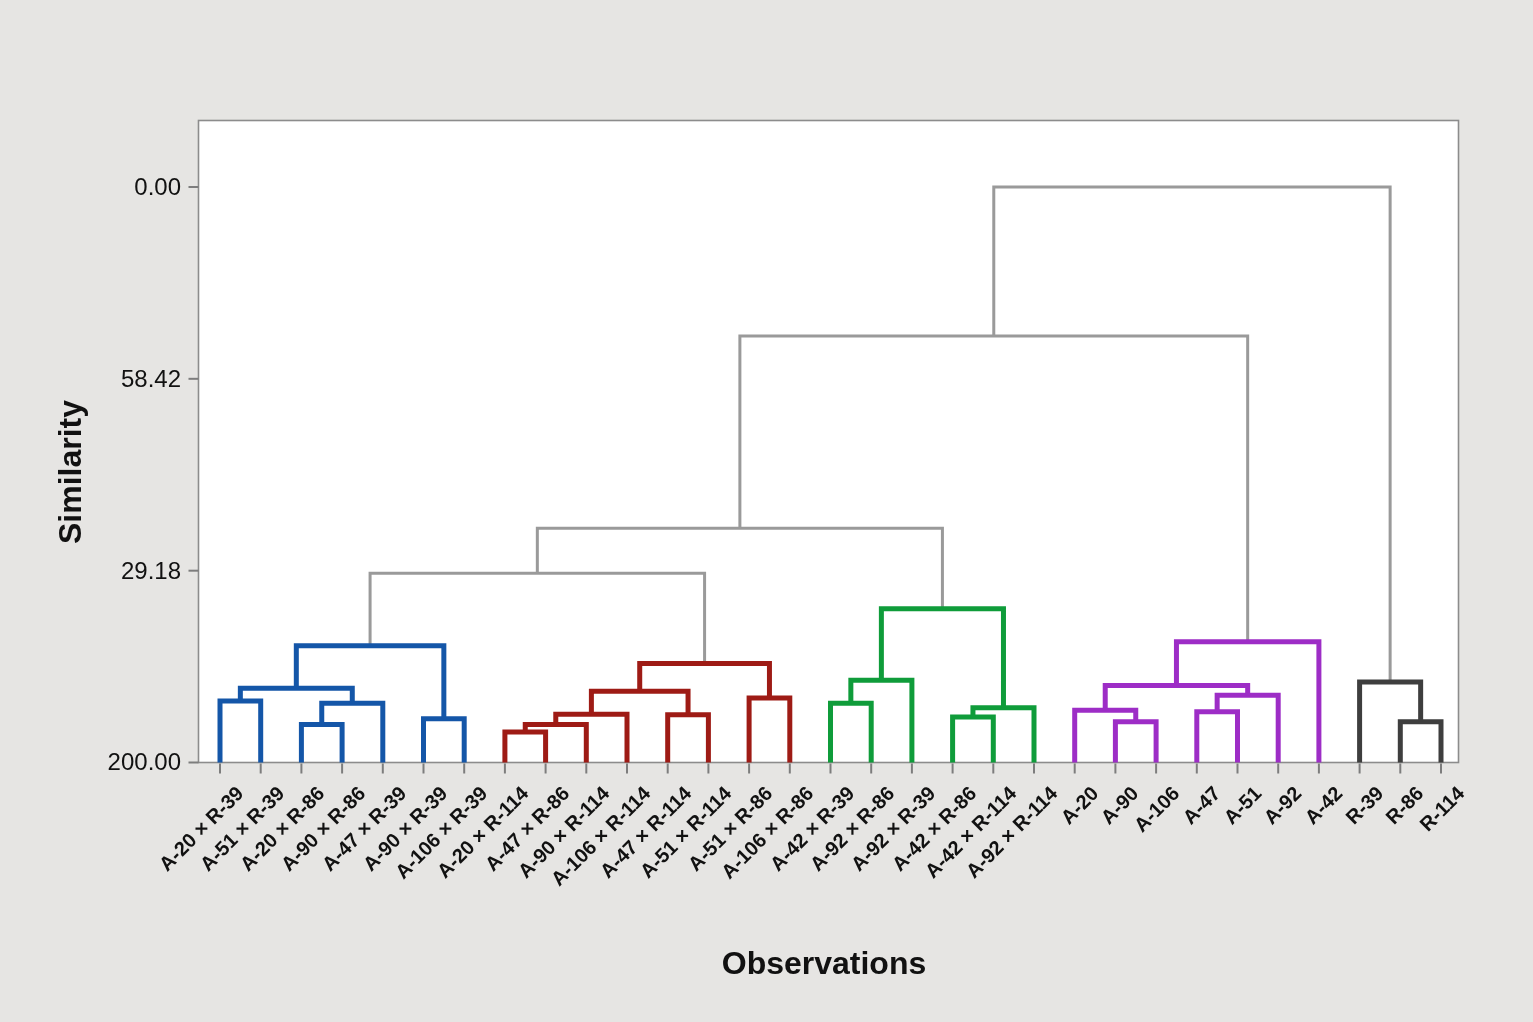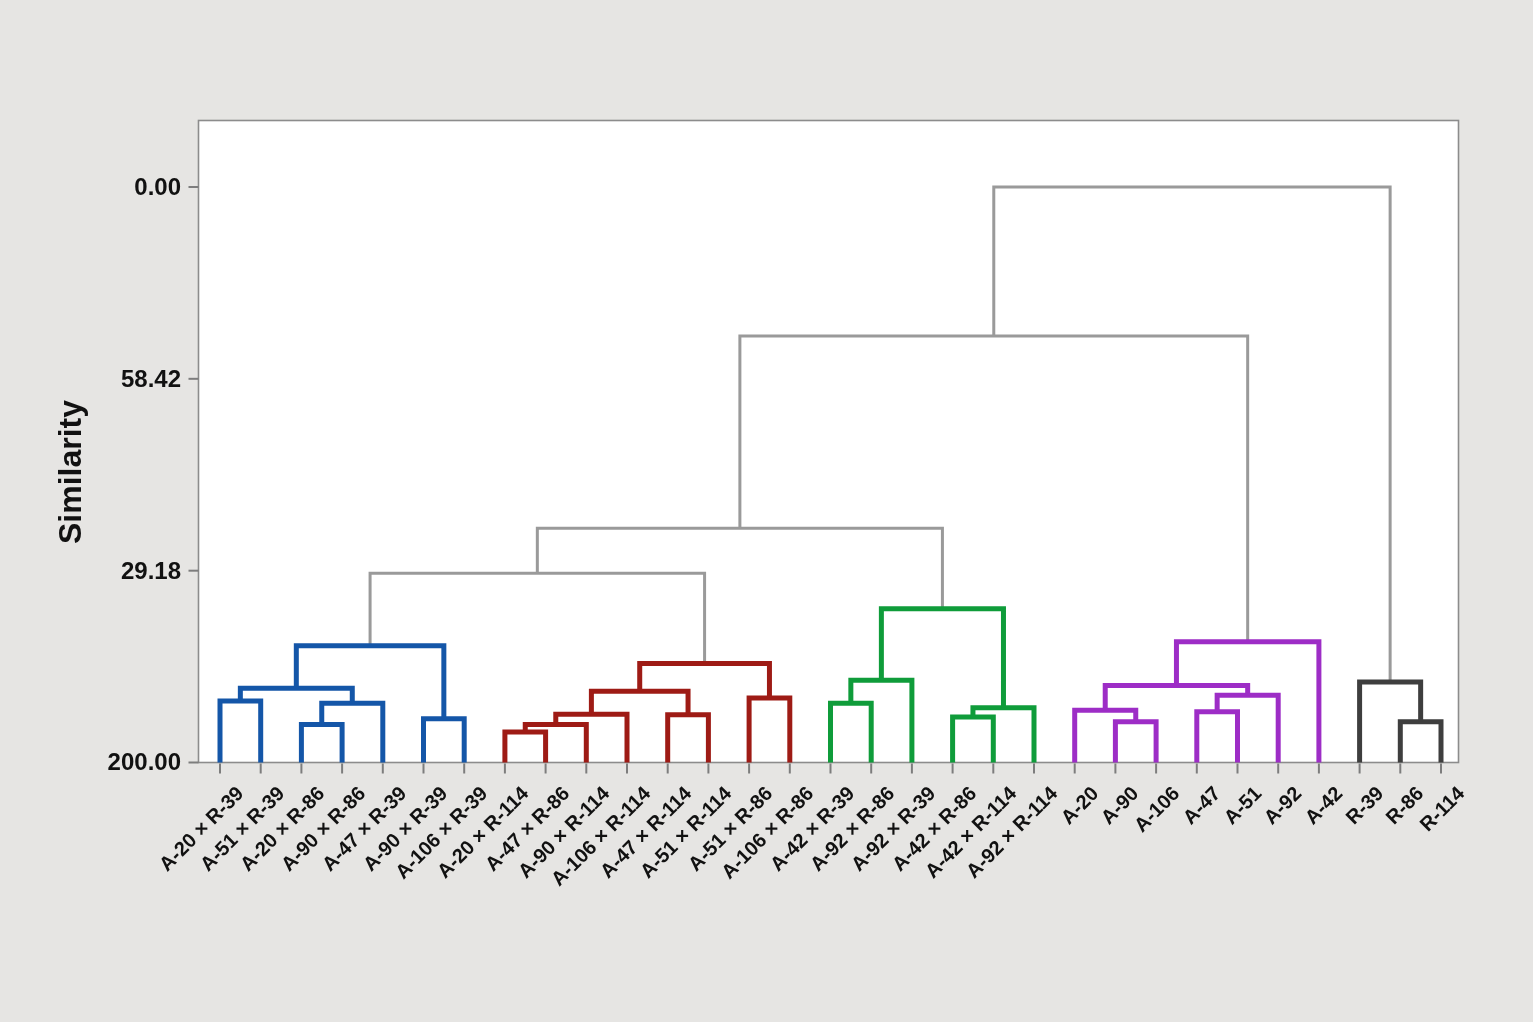--- a/index.html
+++ b/index.html
@@ -15,21 +15,21 @@
     position:absolute;left:70px;top:472px;
     transform:translate(-50%,-50%) rotate(-90deg);
     font-size:32px;font-weight:700;white-space:nowrap;
   }
   .x-title{
     position:absolute;left:198px;width:1252px;top:945px;text-align:center;
     font-size:32px;font-weight:700;
   }
   .ytick{
     position:absolute;left:0;width:181px;text-align:right;
-    transform:translateY(-50%);font-size:24px;font-weight:700;white-space:nowrap;
+    transform:translateY(-50%);font-size:24px;font-weight:400;white-space:nowrap;
   }
   .yt0{top:187px}.yt1{top:379px}.yt2{top:571px}.yt3{top:762px}
   svg.plot{position:absolute;left:0;top:0;display:block;}
   .leaf-label{
     position:absolute;width:280px;text-align:right;white-space:nowrap;
     font-size:20px;font-weight:700;line-height:22px;
     transform:rotate(-45deg);transform-origin:100% 0;
   }
 </style>
 </head>
@@ -141,14 +141,15 @@
       <div class="leaf-label" style="left: 888.1px; top: 782px;">A-106</div>
       <div class="leaf-label" style="left: 928.8px; top: 782px;">A-47</div>
       <div class="leaf-label" style="left: 969.5px; top: 782px;">A-51</div>
       <div class="leaf-label" style="left: 1010.2px; top: 782px;">A-92</div>
       <div class="leaf-label" style="left: 1050.9px; top: 782px;">A-42</div>
       <div class="leaf-label" style="left: 1091.6px; top: 782px;">R-39</div>
       <div class="leaf-label" style="left: 1132.3px; top: 782px;">R-86</div>
       <div class="leaf-label" style="left: 1173px; top: 782px;">R-114</div>
     </div>
 
+  <div class="x-title">Observations</div>
 
 </div>
 
 </body></html>

